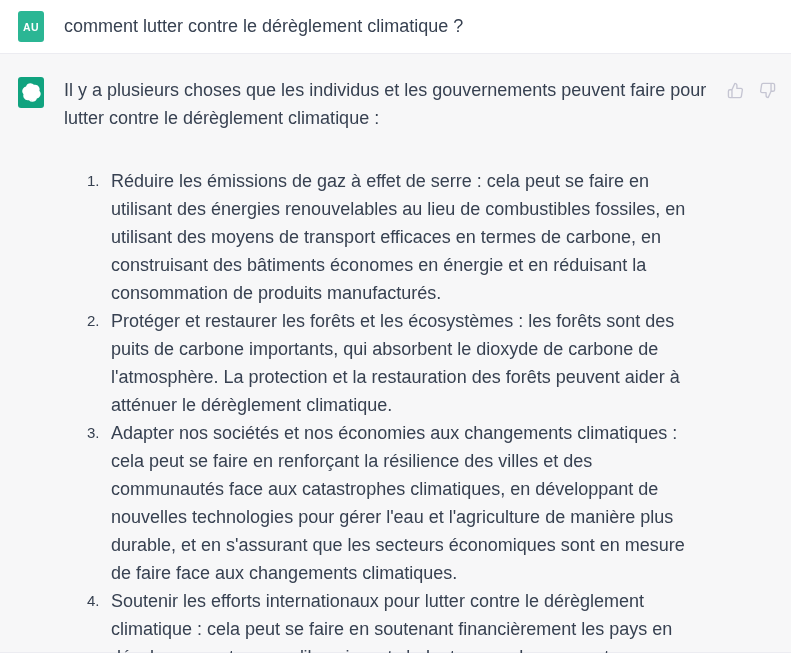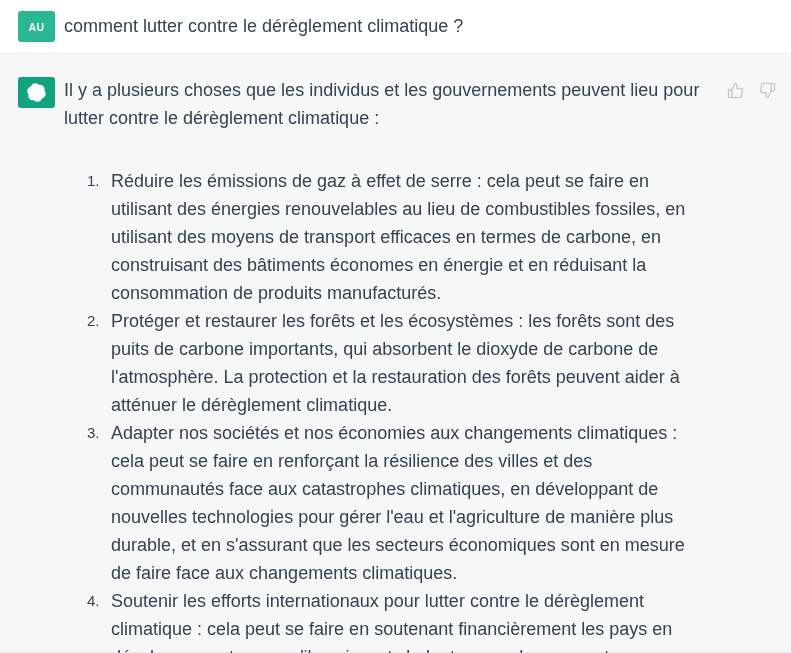--- a/index.html
+++ b/index.html
@@ -46,21 +46,21 @@
   .avatar-col {
     width: 64px;
     flex: 0 0 64px;
     display: flex;
     justify-content: flex-start;
     padding-left: 18px;
     padding-top: 1px;
   }
 
   .avatar {
-    width: 37px;
+    width: 26px;
     height: 31px;
     border-radius: 3px;
     display: flex;
     align-items: center;
     justify-content: center;
     flex: 0 0 auto;
     user-select: none;
   }
 
   .avatar.user-avatar {
@@ -177,21 +177,21 @@
         <span>
           <svg width="19" height="19" viewBox="0 0 41 41" fill="none" xmlns="http://www.w3.org/2000/svg" aria-hidden="true">
             <path d="M37.532 16.87a9.963 9.963 0 0 0-.856-8.184 10.078 10.078 0 0 0-10.855-4.835A9.965 9.965 0 0 0 18.306.5a10.079 10.079 0 0 0-9.614 6.977 9.967 9.967 0 0 0-6.664 4.834 10.08 10.08 0 0 0 1.24 11.817 9.965 9.965 0 0 0 .856 8.185 10.079 10.079 0 0 0 10.855 4.835 9.965 9.965 0 0 0 7.516 3.35 10.078 10.078 0 0 0 9.617-6.981 9.967 9.967 0 0 0 6.663-4.834 10.079 10.079 0 0 0-1.243-11.813zM22.498 37.886a7.474 7.474 0 0 1-4.799-1.735c.61.-.033.167-.25.22-.284l7.973-4.602a1.294 1.294 0 0 0 .655-1.134V19.054l3.37 1.947a.12.12 0 0 1 .65.092v9.299a7.507 7.507 0 0 1-7.484 7.494zM6.392 31.006a7.471 7.471 0 0 1-.894-5.023c.52.031.142.085.204.12l7.973 4.602a1.297 1.297 0 0 0 1.308 0l9.734-5.62v3.894a.12.12 0 0 1-.48.103l-8.061 4.651a7.504 7.504 0 0 1-10.216-2.727zM4.297 13.62A7.469 7.469 0 0 1 8.2 10.333c0 .6-.034.166-.34.236v9.206a1.294 1.294 0 0 0 .654 1.132l9.733 5.62-3.37 1.946a.12.12 0 0 1-.114.01L7.01 23.833a7.504 7.504 0 0 1-2.713-10.214zm27.658 6.437l-9.733-5.62 3.37-1.946a.12.12 0 0 1 .113-.01l8.06 4.652a7.496 7.496 0 0 1-1.158 13.528v-9.476a1.293 1.293 0 0 0-.652-1.128zm3.355-5.051c-.062-.038-.126-.074-.19-.108l-7.974-4.601a1.297 1.297 0 0 0-1.308 0l-9.733 5.62v-3.894a.12.12 0 0 1 .048-.103l8.06-4.648a7.495 7.495 0 0 1 11.097 7.735zm-21.1 6.943l-3.37-1.947a.12.12 0 0 1-.065-.092v-9.299a7.497 7.497 0 0 1 12.293-5.756 6.94 6.94 0 0 0-.219.124l-7.974 4.602a1.294 1.294 0 0 0-.654 1.132l-.01 11.236zm1.83-3.947l4.337-2.504 4.338 2.502v5.005l-4.338 2.502-4.338-2.502V18.002z" fill="#ffffff"></path>
           </svg>
         </span>
       </div>
     </div>
 
     <div class="content-col">
       <div class="text-area">
-        <p class="intro-para">Il y a plusieurs choses que les individus et les gouvernements peuvent lieu pour lutter contre le dérèglement climatique :</p>
+        <p class="intro-para">Il y a plusieurs choses que les individus et les gouvernements peuvent faire pour lutter contre le dérèglement climatique :</p>
         <div class="spacer-before-list"></div>
         <ol class="answer-list">
           <li>Réduire les émissions de gaz à effet de serre : cela peut se faire en utilisant des énergies renouvelables au lieu de combustibles fossiles, en utilisant des moyens de transport efficaces en termes de carbone, en construisant des bâtiments économes en énergie et en réduisant la consommation de produits manufacturés.</li>
           <li>Protéger et restaurer les forêts et les écosystèmes : les forêts sont des puits de carbone importants, qui absorbent le dioxyde de carbone de l'atmosphère. La protection et la restauration des forêts peuvent aider à atténuer le dérèglement climatique.</li>
           <li>Adapter nos sociétés et nos économies aux changements climatiques : cela peut se faire en renforçant la résilience des villes et des communautés face aux catastrophes climatiques, en développant de nouvelles technologies pour gérer l'eau et l'agriculture de manière plus durable, et en s'assurant que les secteurs économiques sont en mesure de faire face aux changements climatiques.</li>
           <li>Soutenir les efforts internationaux pour lutter contre le dérèglement climatique : cela peut se faire en soutenant financièrement les pays en développement pour qu'ils puissent s'adapter aux changements climatiques et réduire leurs émissions de gaz à effet de serre, et en encourageant les gouvernements et les entreprises à adopter des pratiques durables.</li>
         </ol>
       </div>
 
       <div class="actions">

